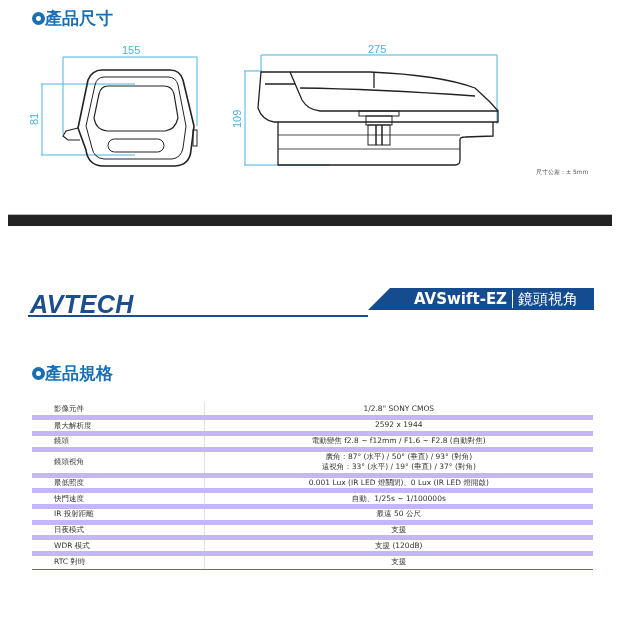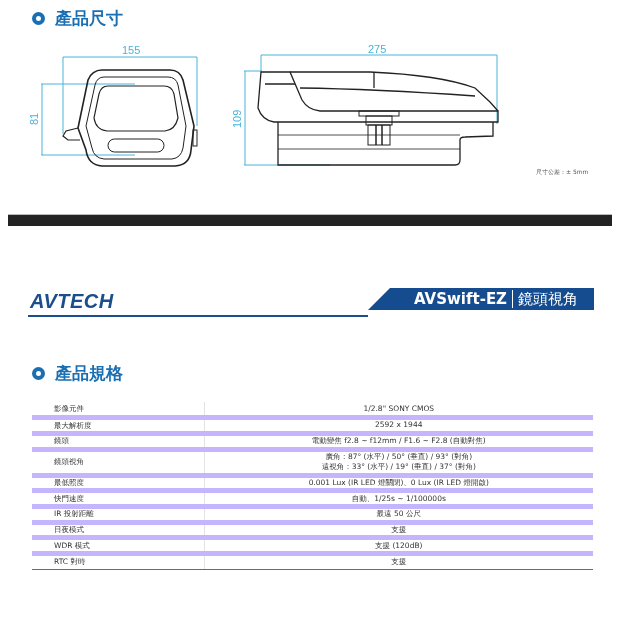--- a/index.html
+++ b/index.html
@@ -1,28 +1,28 @@
 <!DOCTYPE html>
 <html><head>
 <meta charset="utf-8">
 <style>
   * { box-sizing: border-box; margin: 0; padding: 0; }
   html, body { width: 620px; height: 620px; background: #ffffff; overflow: hidden; }
   body { position: relative; font-family: "DejaVu Sans", "Liberation Sans", sans-serif; color: #333; }
 
-  .section-title { position: absolute; display: flex; align-items: center; gap: 10px; color: #1a6fb3; font-weight: bold; font-size: 17px; }
+  .section-title { position: absolute; display: flex; align-items: center; color: #1a6fb3; font-weight: bold; font-size: 17px; }
   .bullet { width: 13px; height: 13px; border-radius: 50%; border: 4px solid #1a6fb3; background: #fff; display: inline-block; }
 
   .dims { position: absolute; left: 0; top: 40px; width: 620px; height: 150px; }
   .tolerance { position: absolute; left: 536px; top: 168px; font-size: 6px; color: #555; white-space: nowrap; }
 
   .dark-bar { position: absolute; left: 8px; top: 214px; width: 604px; height: 12px; background: #232323; border-top: 1px solid #bbb; }
 
   .brand-row { position: absolute; left: 28px; top: 286px; width: 566px; height: 36px; }
-  .avtech-logo { position: absolute; left: 2px; top: 4px; font-family: "Liberation Sans", sans-serif; font-weight: bold; font-style: italic; font-size: 20px; color: #1b4e8c; letter-spacing: 0.5px; }
+  .avtech-logo { position: absolute; left: 2px; top: 4px; font-family: "Liberation Sans", sans-serif; font-weight: bold; font-style: italic; font-size: 25px; color: #1b4e8c; letter-spacing: 0.5px; }
   .brand-line { position: absolute; left: 0; top: 29px; width: 340px; height: 2px; background: #1b4e8c; }
   .brand-banner { position: absolute; left: 340px; top: 2px; width: 226px; height: 22px; background: #154c8f; clip-path: polygon(22px 0, 100% 0, 100% 100%, 0 100%); display: flex; align-items: center; justify-content: flex-end; padding-right: 16px; color: #fff; font-weight: bold; font-size: 15px; white-space: nowrap; }
   .brand-banner .sep { display: inline-block; width: 1px; height: 18px; background: #fff; margin: 0 5px; }
   .brand-banner .cn { font-weight: normal; font-size: 15px; }
 
   .spec-table { position: absolute; left: 32px; top: 402px; width: 561px; border-collapse: collapse; font-size: 7.5px; color: #333; }
   .spec-head { background: #1a73b8; color: #fff; height: 18px; }
   .spec-head td { padding-left: 4px; font-size: 9px; font-weight: normal; }
   .head-icon { display: inline-block; width: 6px; height: 9px; background: repeating-linear-gradient(#fff 0 1.5px, #1a73b8 1.5px 2.5px); vertical-align: -1px; margin-right: 5px; }
   .spec-table tr.row td { border-bottom: 5px solid #c4b5fd; height: 15.7px; }

